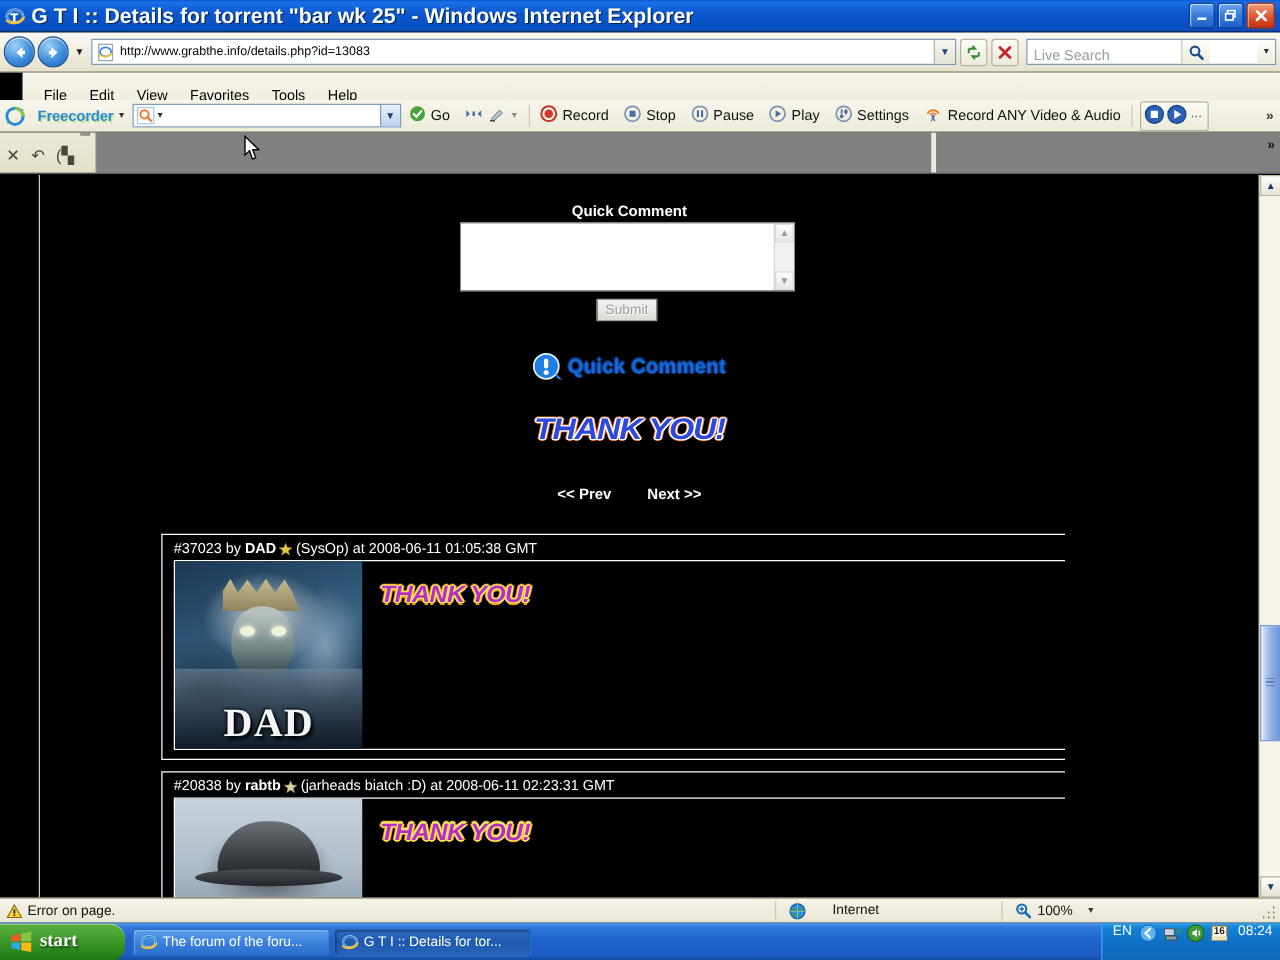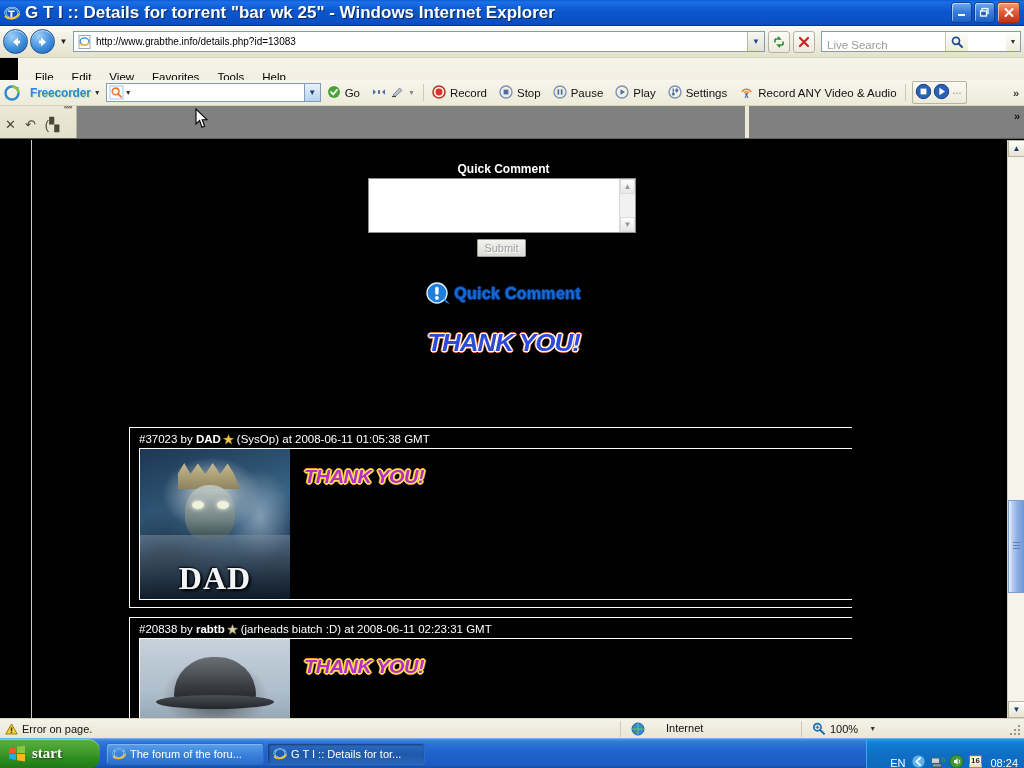--- a/index.html
+++ b/index.html
@@ -417,21 +417,21 @@
     background:linear-gradient(to bottom,#5ba0ea 0%,#3a82dc 50%,#2a6ecb 100%);
     border:1px solid #2b6bc4;
     box-shadow:inset 1px 1px 0 rgba(255,255,255,.25);
   }
   .taskbtn.active{
     background:linear-gradient(to bottom,#2d6cc4 0%,#1f59ac 50%,#2864b9 100%);
     box-shadow:inset 1px 1px 2px rgba(0,0,0,.45);
   }
   .tb-ieico{width:14px;height:14px;flex:0 0 auto;}
   .tray{
-    height:30px;flex:0 0 auto;display:flex;align-items:flex-end;gap:4px;padding:0 6px 0 23px;
+    height:30px;flex:0 0 auto;display:flex;align-items:flex-start;gap:4px;padding:0 6px 0 8px;
     background:linear-gradient(to bottom,#23a0e8 0%,#1280d4 12%,#0f6fc4 50%,#0e69bb 100%);
     border-left:1px solid #3fa7ef;
     color:#fff;font-size:11px;
   }
   .tray-lang{font-size:11px;color:#fff;margin-right:2px;}
   .tray-ico{width:15px;height:15px;flex:0 0 auto;}
   .tray-clock{font-size:11px;color:#fff;margin-left:3px;}
 </style>
 </head>
 <body>
@@ -710,20 +710,25 @@
           <circle cx="10.9" cy="16" r="2" fill="#fff"></circle>
         </svg>
       </span>
       <span class="qc-linktext">Quick Comment</span>
     </div>
 
     <div class="thanks-blue">
       <span class="tb-word">THANK YOU!</span>
     </div>
 
+    <div class="nav-links">
+      <span>&lt;&lt; Prev</span>
+      <span class="sp"></span>
+      <span>Next &gt;&gt;</span>
+    </div>
 
     <div class="comment" style="top:287px;height:181px;">
       <div class="comment-hdr">
         <span>#37023</span>
         <span>&nbsp;</span>
         <span>by</span>
         <span>&nbsp;</span>
         <span class="c-b">DAD</span>
         <span class="star">
           <svg width="11" height="11" viewBox="0 0 11 11">

